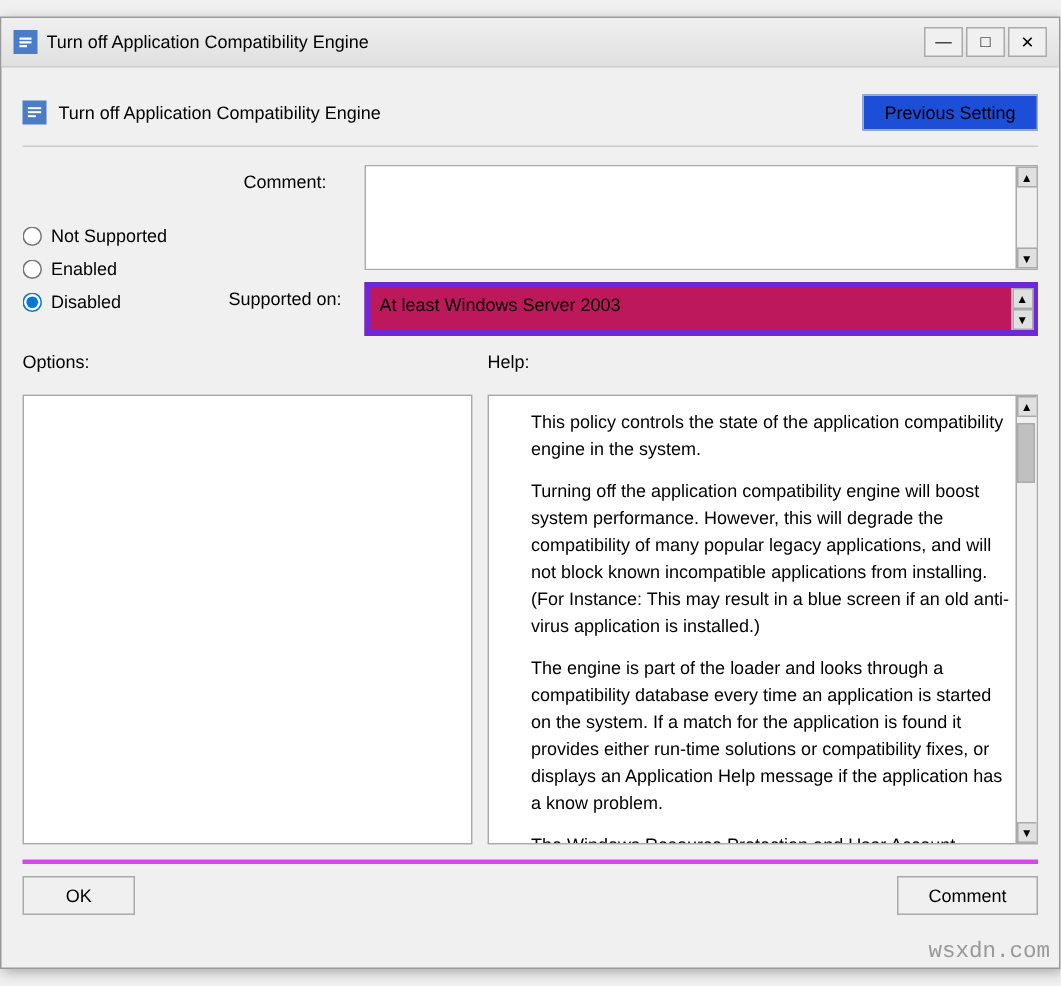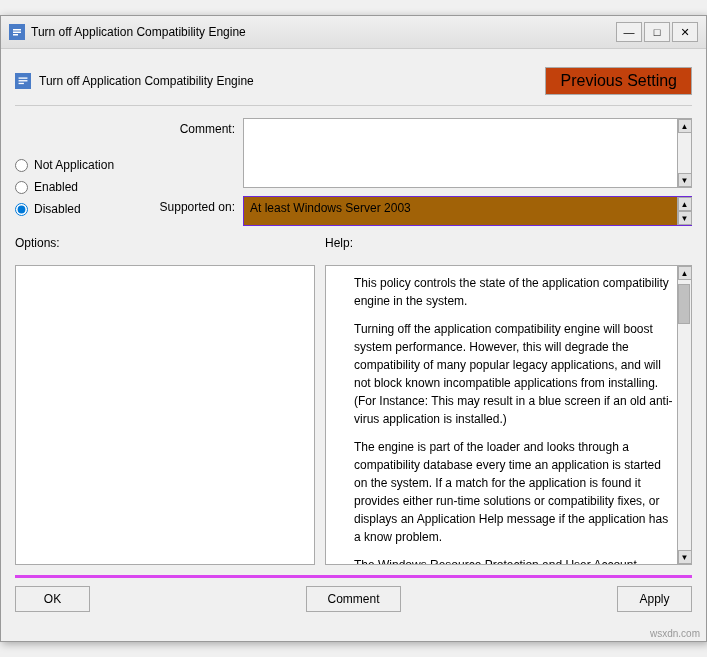--- a/index.html
+++ b/index.html
@@ -94,24 +94,24 @@
       font-weight: normal;
     }
 
     .sub-header-buttons {
       display: flex;
       gap: 6px;
     }
 
     .nav-btn {
       padding: 4px 14px;
-      background: #c2410c;
+      background: #1d4ed8;
       border: 1px solid #aaa;
       cursor: pointer;
-      font-size: 16px;
+      font-size: 12px;
     }
 
     .form-section {
       display: flex;
       gap: 10px;
       margin-bottom: 10px;
     }
 
     .radio-group {
       display: flex;
@@ -143,21 +143,21 @@
 
     .field-row {
       display: flex;
       align-items: flex-start;
       gap: 8px;
     }
 
     .field-label {
       width: 90px;
       padding-top: 4px;
-      text-align: right;
+      text-align: center;
       font-size: 12px;
       flex-shrink: 0;
     }
 
     .field-content {
       flex: 1;
     }
 
     .options-help-section {
       display: flex;
@@ -274,23 +274,24 @@
       font-size: 12px;
       min-width: 75px;
     }
 
     .footer-btn.ok-btn {
       background: #f0f0f0;
     }
 
     .watermark {
       text-align: right;
-      font-size: 10px;
+      font-size: 15px;
       color: #999;
       padding: 2px 6px;
+      font-family: Liberation Mono, monospace;
     }
 
     .comment-wrapper {
       display: flex;
       border: 1px solid #aaa;
       background: white;
     }
 
     .comment-textarea {
       flex: 1;
@@ -307,22 +308,22 @@
       width: 14px;
       background: #f0f0f0;
       border-left: 1px solid #aaa;
       display: flex;
       flex-direction: column;
       align-items: center;
     }
 
     .sup-wrapper {
       display: flex;
-      border: 1px solid #6d28d9;
-      background: #a16207;
+      border: 4px solid #6d28d9;
+      background: #be185d;
       align-items: stretch;
     }
 
     .sup-text {
       flex: 1;
       padding: 4px 6px;
       font-size: 12px;
     }
 
     .sup-scrollbar {
@@ -373,21 +374,21 @@
       <div class="sub-header-buttons">
         <button class="nav-btn">Previous Setting</button>
       </div>
     </div>
 
     <div class="form-section">
 
       <div class="radio-group">
         <div class="radio-item">
           <input type="radio" name="config" class="radio-input" style="">
-          <label>Not Application</label>
+          <label>Not Supported</label>
         </div>
         <div class="radio-item">
           <input type="radio" name="config" class="radio-input" style="">
           <label>Enabled</label>
         </div>
         <div class="radio-item">
           <input type="radio" name="config" class="radio-input" checked="" style="">
           <label>Disabled</label>
         </div>
       </div>
@@ -447,18 +448,17 @@
             </div>
             <div class="scroll-btn">▼</div>
           </div>
         </div>
       </div>
     </div>
 
     <div class="footer-buttons">
       <button class="footer-btn ok-btn">OK</button>
       <button class="footer-btn">Comment</button>
-      <button class="footer-btn">Apply</button>
     </div>
   </div>
 
   <div class="watermark">wsxdn.com</div>
 </div>
 
 </body></html>

